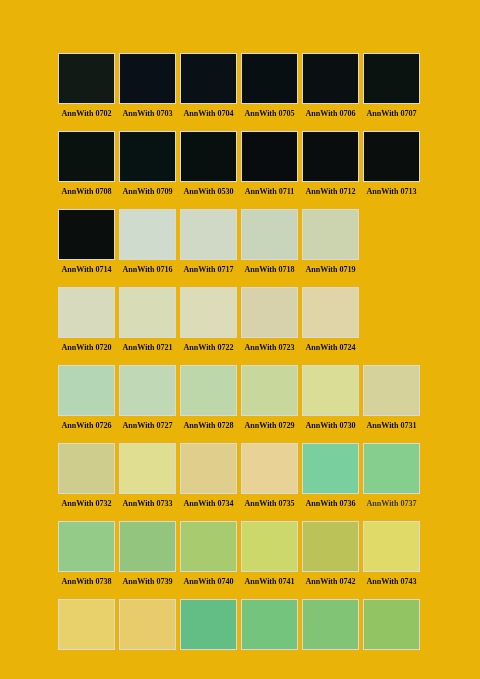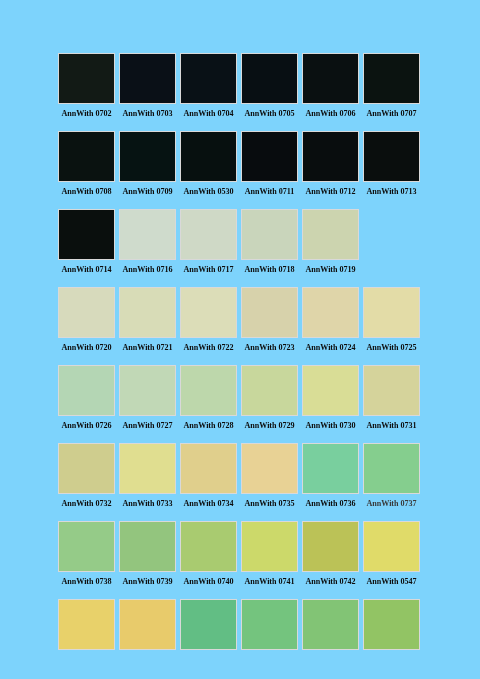--- a/index.html
+++ b/index.html
@@ -10,21 +10,21 @@
   body {
     width: 480px;
     height: 679px;
     font-family: "Liberation Serif", "DejaVu Serif", serif;
     overflow: hidden;
   }
   #page {
     position: relative;
     width: 480px;
     height: 679px;
-    background: #7dd3fc;
+    background: #eab308;
     box-sizing: border-box;
   }
   #grid {
     position: absolute;
     left: 58px;
     top: 53px;
     width: 368px;
   }
   .swatch-row {
     display: flex;
@@ -158,24 +158,20 @@
           <div class="swatch-label">AnnWith 0722</div>
         </div>
         <div class="swatch-cell">
           <div class="swatch-chip" style="background-color: rgb(215, 210, 171);"></div>
           <div class="swatch-label">AnnWith 0723</div>
         </div>
         <div class="swatch-cell">
           <div class="swatch-chip" style="background-color: rgb(223, 213, 169);"></div>
           <div class="swatch-label">AnnWith 0724</div>
         </div>
-        <div class="swatch-cell">
-          <div class="swatch-chip" style="background-color: rgb(227, 220, 167);"></div>
-          <div class="swatch-label">AnnWith 0725</div>
-        </div>
       </div>
       <div class="swatch-row">
         <div class="swatch-cell">
           <div class="swatch-chip" style="background-color: rgb(180, 214, 180);"></div>
           <div class="swatch-label">AnnWith 0726</div>
         </div>
         <div class="swatch-cell">
           <div class="swatch-chip" style="background-color: rgb(193, 216, 182);"></div>
           <div class="swatch-label">AnnWith 0727</div>
         </div>
@@ -238,21 +234,21 @@
         <div class="swatch-cell">
           <div class="swatch-chip" style="background-color: rgb(204, 217, 106);"></div>
           <div class="swatch-label">AnnWith 0741</div>
         </div>
         <div class="swatch-cell">
           <div class="swatch-chip" style="background-color: rgb(187, 194, 87);"></div>
           <div class="swatch-label">AnnWith 0742</div>
         </div>
         <div class="swatch-cell">
           <div class="swatch-chip" style="background-color: rgb(224, 219, 105);"></div>
-          <div class="swatch-label">AnnWith 0547</div>
+          <div class="swatch-label">AnnWith 0743</div>
         </div>
       </div>
       <div class="swatch-row">
         <div class="swatch-cell">
           <div class="swatch-chip" style="background-color: rgb(232, 209, 106);"></div>
           <div class="swatch-label blank"></div>
         </div>
         <div class="swatch-cell">
           <div class="swatch-chip" style="background-color: rgb(232, 203, 107);"></div>
           <div class="swatch-label blank"></div>

